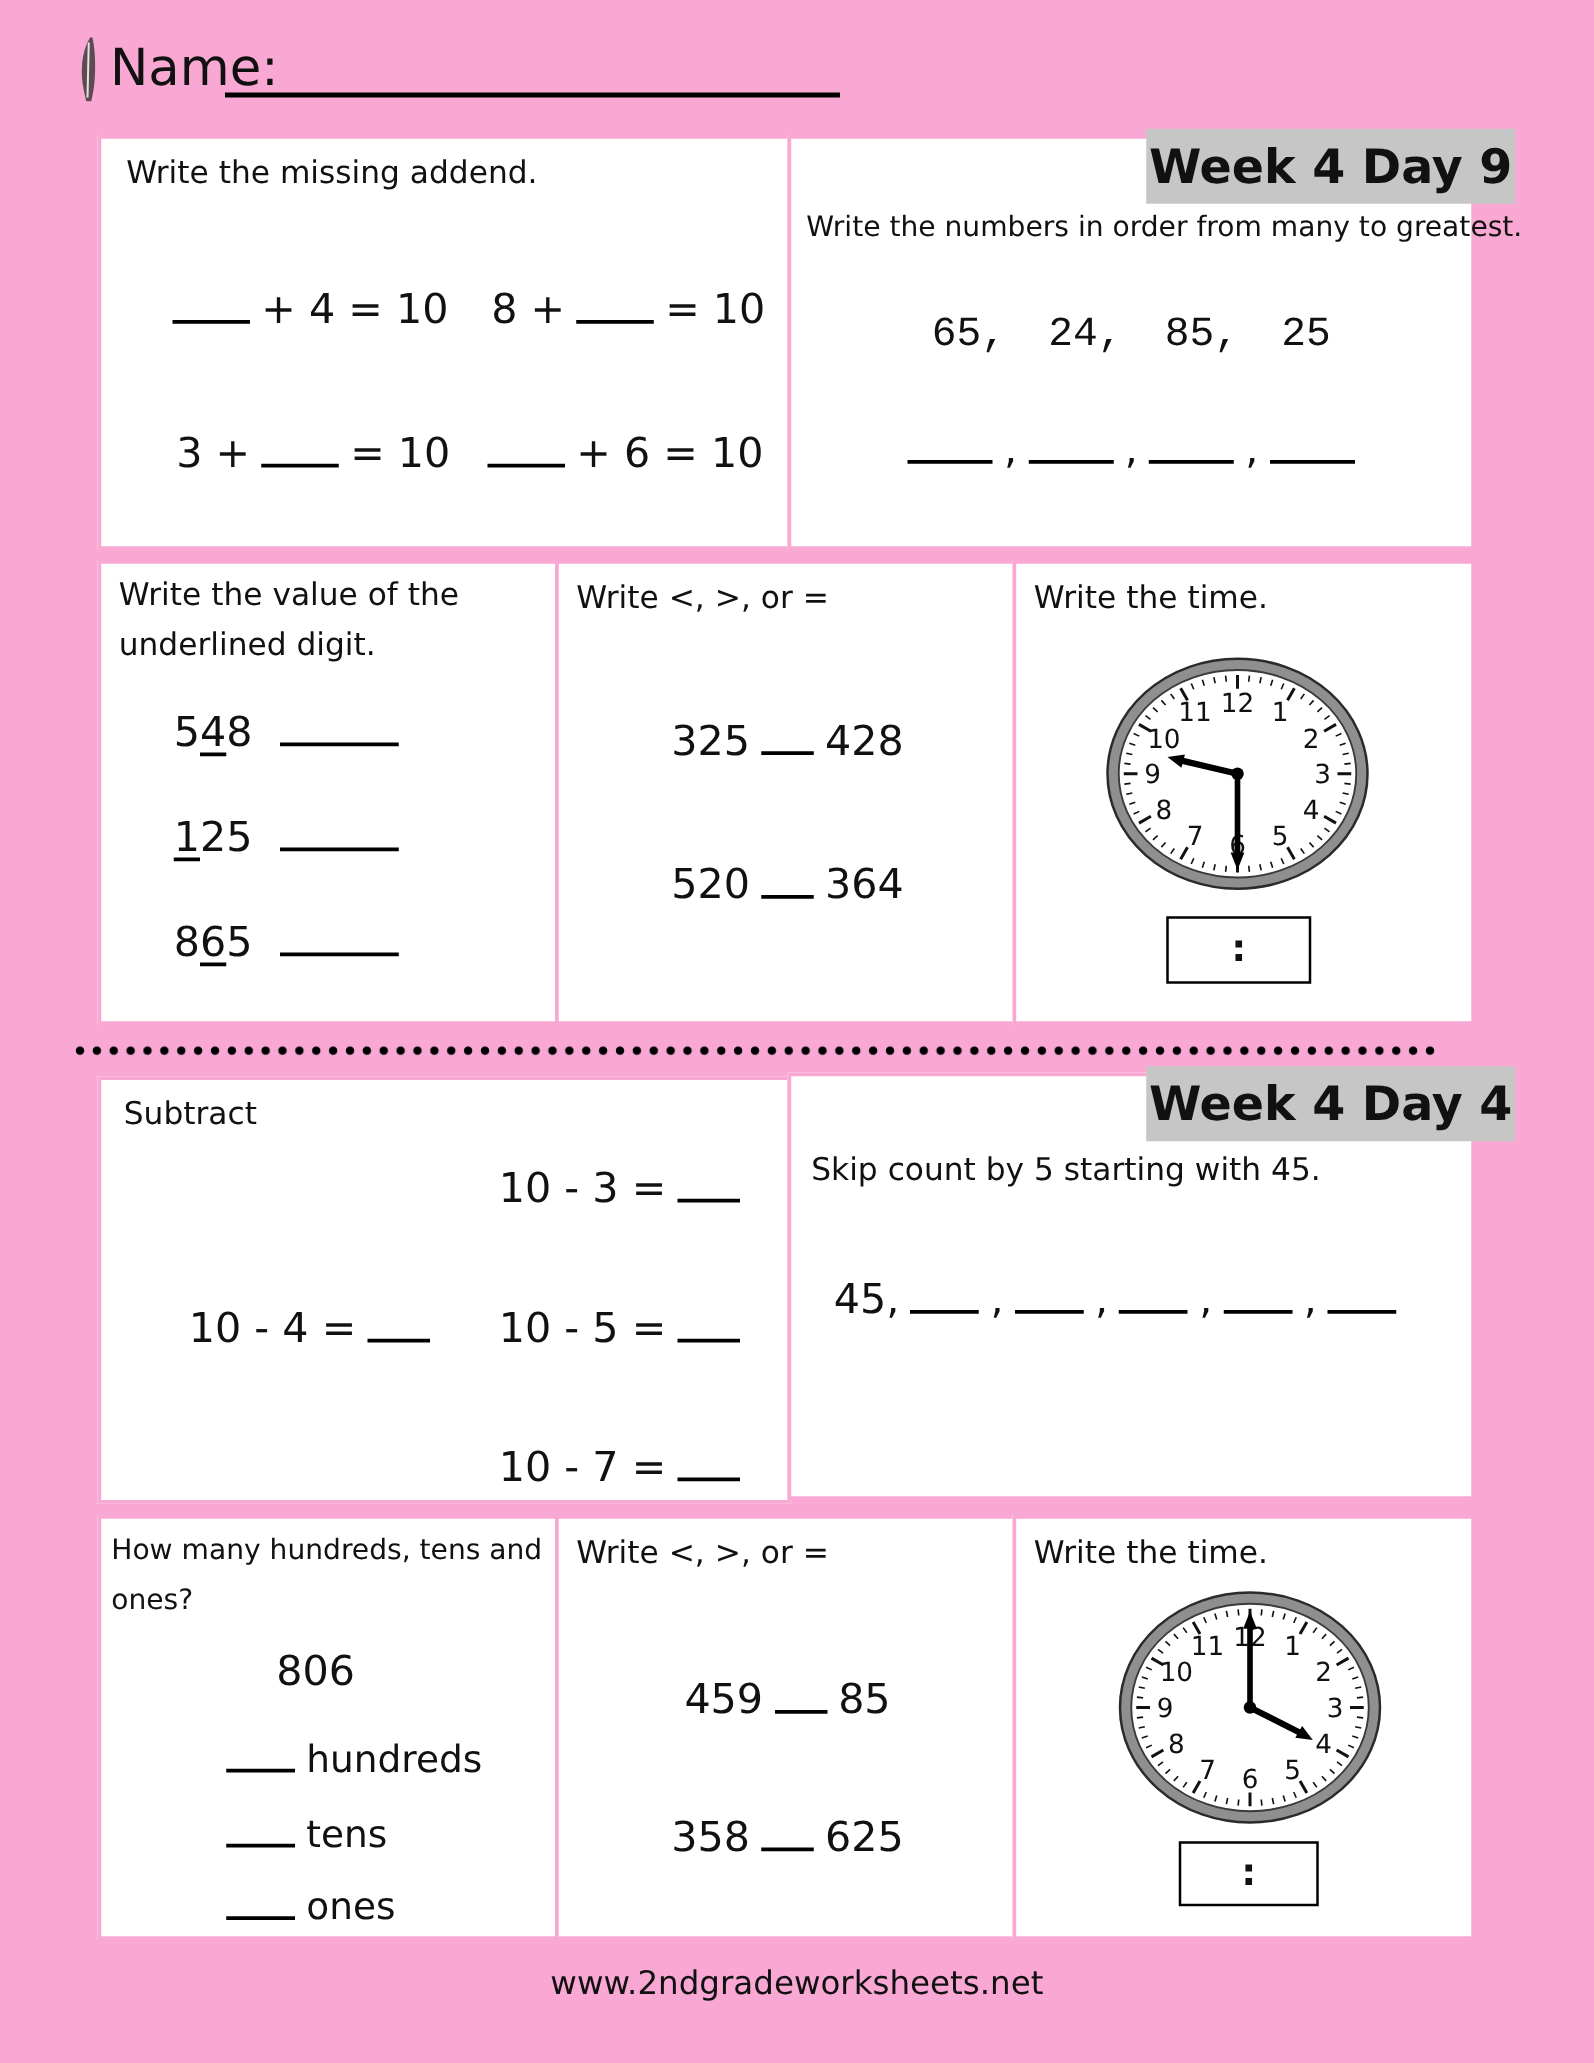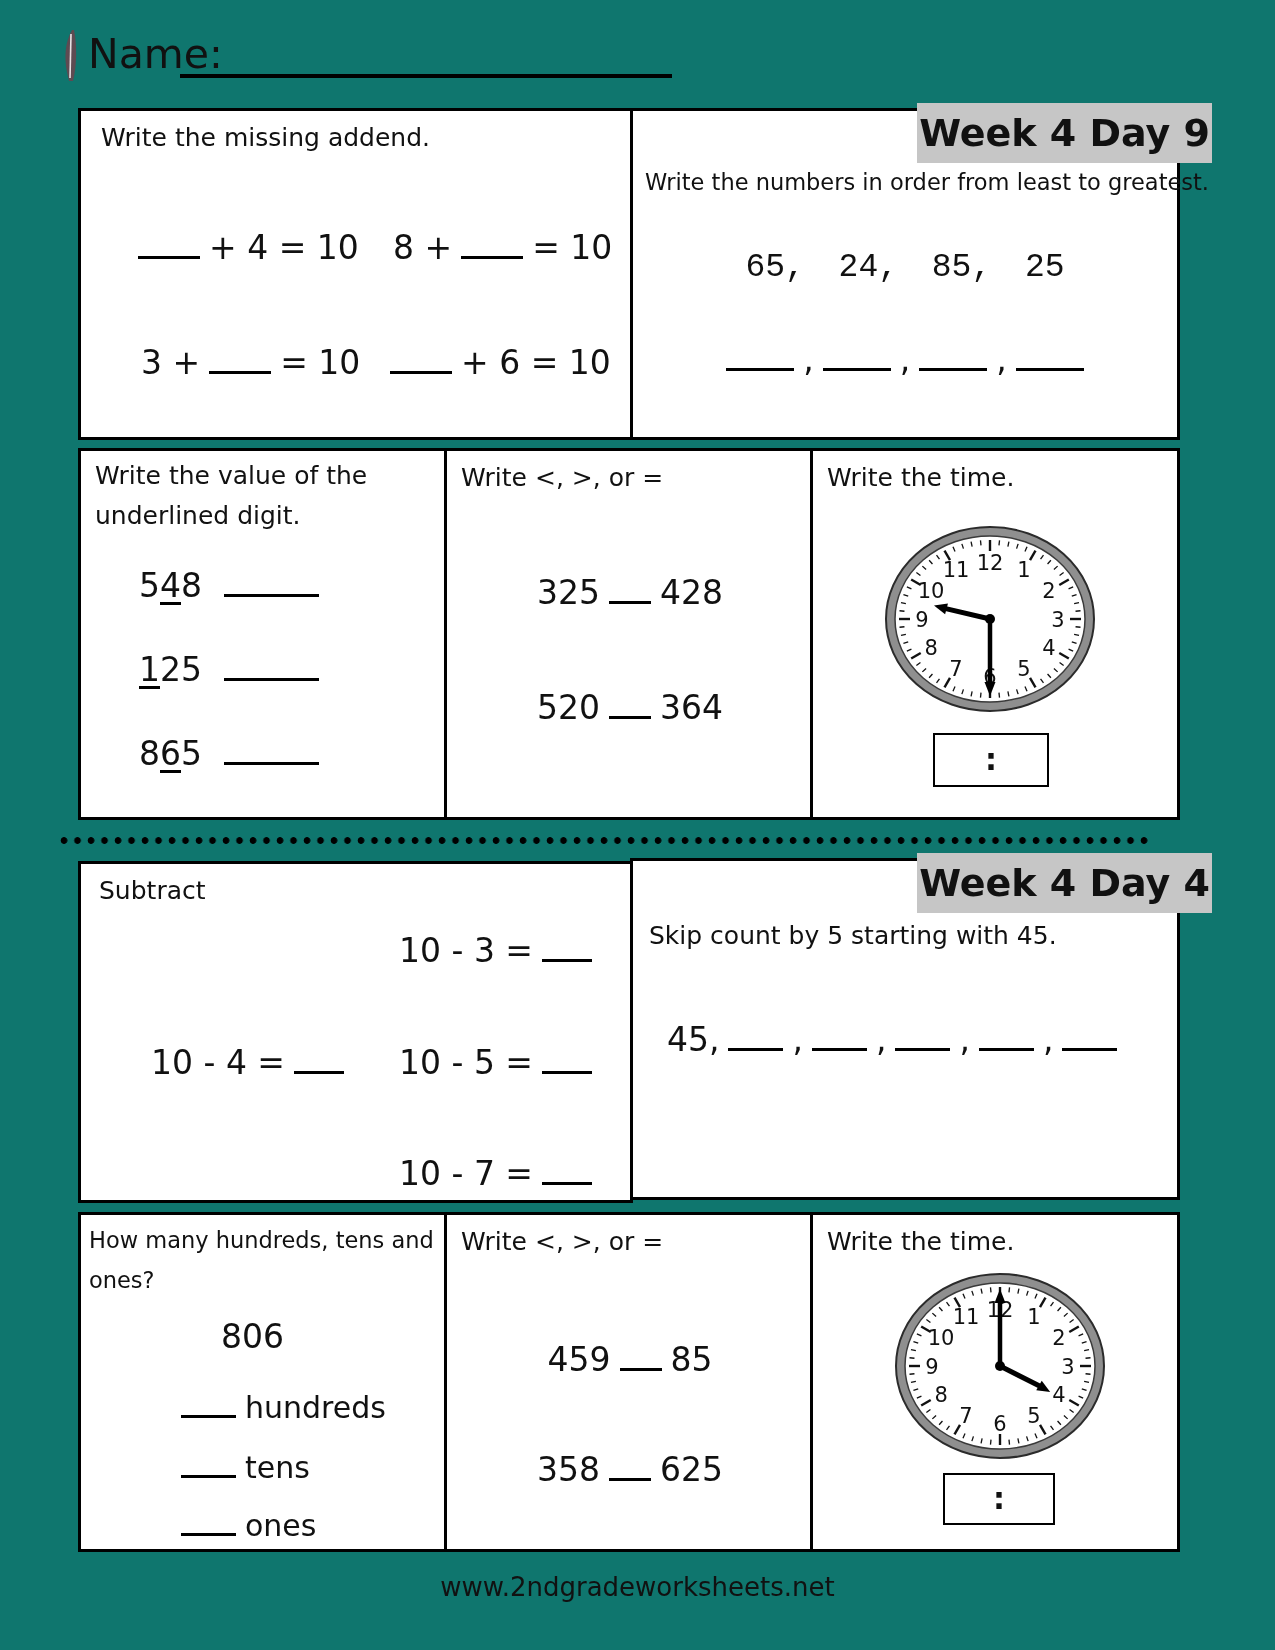--- a/index.html
+++ b/index.html
@@ -1,19 +1,19 @@
 <!DOCTYPE html>
 <html><head>
 <meta charset="utf-8">
 <style>
   html,body{margin:0;padding:0;background:#fff;}
-  .page{position:relative;width:1275px;height:1650px;background:#0f766e;
+  .page{position:relative;width:1275px;height:1650px;background:#f9a8d4;
         font-family:"DejaVu Sans",sans-serif;color:#111;overflow:hidden;}
   .abs{position:absolute;}
-  .box{position:absolute;border:3px solid #000000;background:#fff;box-sizing:border-box;}
+  .box{position:absolute;border:3px solid #f9a8d4;background:#fff;box-sizing:border-box;}
   .ins{font-size:25px;white-space:nowrap;}
   .ins-sm{font-size:22.5px;white-space:nowrap;}
   .num{font-size:33px;white-space:nowrap;}
   .num-md{font-size:30px;white-space:nowrap;}
   .bl{display:inline-block;border-bottom:3px solid #000;height:1.05em;
       vertical-align:baseline;margin:0 9px;}
   .w42{width:42px;} .w50{width:50px;} .w55{width:55px;} .w62{width:62px;}
   .w68{width:68px;} .w95{width:95px;}
   .ud{display:inline-block;border-bottom:3px solid #000;margin-bottom:-3px;line-height:1.02;}
   .banner{position:absolute;left:917px;width:295px;height:60px;background:#c6c6c6;
@@ -46,21 +46,21 @@
 
   <div class="box" style="left:78px;top:108px;width:555px;height:332px">
     <div class="abs ins" style="left:20px;top:12px">Write the missing addend.</div>
     <div class="abs num" style="left:48px;top:110px"><span></span><span class="bl w62"></span><span>+ 4 = 10</span></div>
     <div class="abs num" style="left:312px;top:110px"><span>8 +</span><span class="bl w62"></span><span>= 10</span></div>
     <div class="abs num" style="left:60px;top:225px"><span>3 +</span><span class="bl w62"></span><span>= 10</span></div>
     <div class="abs num" style="left:300px;top:225px"><span></span><span class="bl w62"></span><span>+ 6 = 10</span></div>
   </div>
 
   <div class="box" style="left:630px;top:108px;width:550px;height:332px">
-    <div class="abs ins-sm" style="left:12px;top:58px">Write the numbers in order from least to greatest.</div>
+    <div class="abs ins-sm" style="left:12px;top:58px">Write the numbers in order from many to greatest.</div>
     <div class="abs num wsp" style="left:0;top:138px;width:100%;text-align:center">65, 24, 85, 25</div>
     <div class="abs num" style="left:0;top:222px;width:100%;text-align:center"><span class="bl w68"></span><span>,</span><span class="bl w68"></span><span>,</span><span class="bl w68"></span><span>,</span><span class="bl w68"></span></div>
   </div>
 
   <div class="box" style="left:78px;top:448px;width:369px;height:372px">
     <div class="abs ins" style="left:14px;top:10px">Write the value of the</div>
     <div class="abs ins" style="left:14px;top:50px">underlined digit.</div>
     <div class="abs num" style="left:58px;top:108px"><span>5</span><span class="ud">4</span><span>8</span><span class="bl w95" style="margin-left:22px"></span></div>
     <div class="abs num" style="left:58px;top:192px"><span></span><span class="ud">1</span><span>25</span><span class="bl w95" style="margin-left:22px"></span></div>
     <div class="abs num" style="left:58px;top:276px"><span>8</span><span class="ud">6</span><span>5</span><span class="bl w95" style="margin-left:22px"></span></div>

